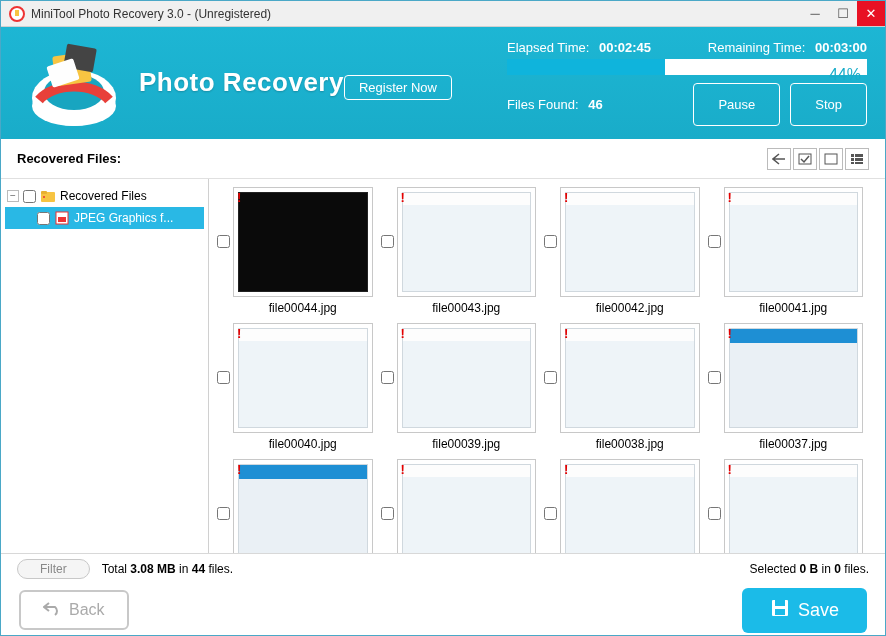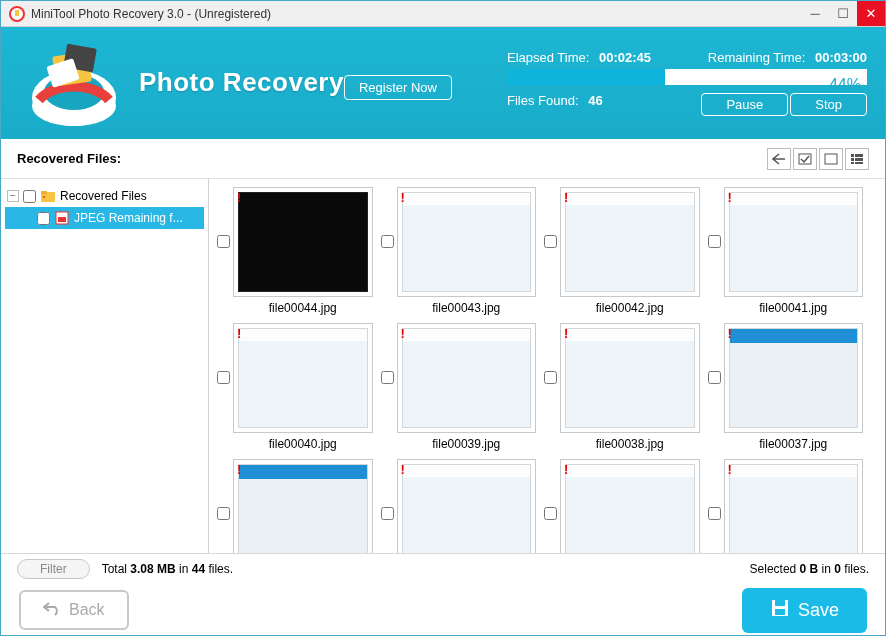--- a/index.html
+++ b/index.html
@@ -20,22 +20,22 @@
 .app-title { color: #fff; font-size: 26px; font-weight: 700; letter-spacing: 0.5px; text-shadow: 0 1px 2px rgba(0,0,0,0.2); }
 .register-btn { margin-top: 8px; align-self: center; border: 1px solid #fff; color: #fff; background: transparent; padding: 4px 14px; font-size: 13px; border-radius: 4px; cursor: pointer; }
 
 .stats { margin-left: auto; width: 360px; color: #fff; font-size: 13px; }
 .stats-row { display: flex; justify-content: space-between; margin-bottom: 4px; }
 .stats-label { font-weight: 400; }
 .stats-value { font-weight: 600; margin-left: 6px; }
 .progress-bar { height: 16px; background: #fff; position: relative; margin-bottom: 8px; }
 .progress-fill { height: 100%; background: #0fb4dc; }
 .progress-text { position: absolute; right: 6px; top: 8px; font-size: 16px; color: #19acc9; line-height: 16px; }
-.stats-bottom { display: flex; align-items: flex-start; gap: 2px; }
-.action-btn { border: 1px solid #fff; background: transparent; color: #fff; padding: 3px 24px; font-size: 13px; border-radius: 4px; cursor: pointer; }
+.stats-bottom { display: flex; align-items: center; gap: 10px; }
+.action-btn { border: 1px solid #fff; background: transparent; color: #fff; padding: 13px 24px; font-size: 13px; border-radius: 4px; cursor: pointer; }
 
 .toolbar { height: 40px; display: flex; align-items: center; padding: 0 16px; border-bottom: 1px solid #e0e0e0; }
 .toolbar-label { font-weight: 700; font-size: 13px; }
 .toolbar-icons { margin-left: auto; display: flex; gap: 2px; }
 .tool-icon { width: 24px; height: 22px; border: 1px solid #bbb; display: flex; align-items: center; justify-content: center; cursor: pointer; }
 
 .main { display: flex; height: 374px; }
 .tree { width: 208px; border-right: 1px solid #d0d0d0; padding: 6px 4px; font-size: 12px; overflow: auto; }
 .tree-row { display: flex; align-items: center; height: 22px; gap: 4px; padding: 0 2px; }
 .tree-row .expander { width: 12px; text-align: center; cursor: pointer; font-size: 10px; color: #666; border: 1px solid #bbb; line-height: 10px; }
@@ -167,21 +167,21 @@
             <circle cx="4" cy="9" r="1" fill="#e33"></circle>
           </svg></span>
       <span class="tree-label">Recovered Files</span>
     </div>
     <div class="tree-row selected" style="padding-left:32px">
       <input type="checkbox" style="">
       <span class="ticon"><svg viewBox="0 0 16 16">
             <rect x="2" y="2" width="12" height="12" fill="#fff" stroke="#e33"></rect>
             <rect x="4" y="7" width="8" height="5" fill="#e33"></rect>
           </svg></span>
-      <span class="tree-label">JPEG Remaining f...</span>
+      <span class="tree-label">JPEG Graphics f...</span>
     </div>
   </div>
   <div class="grid-wrap">
     <div class="grid" id="file-grid">
         <div class="file-item">
           <input type="checkbox" class="file-check" style="">
           <div class="file-card">
             <div class="thumb-box">
               <span class="alert-icon">!</span>
               <div class="thumb dark"></div>

